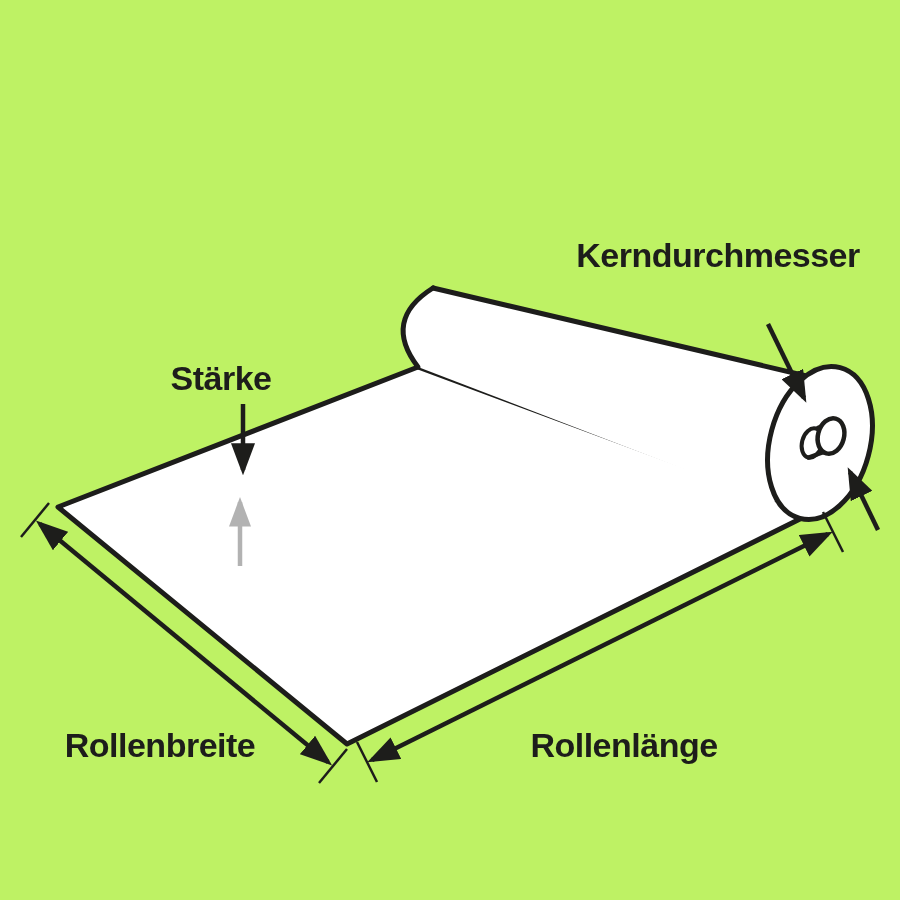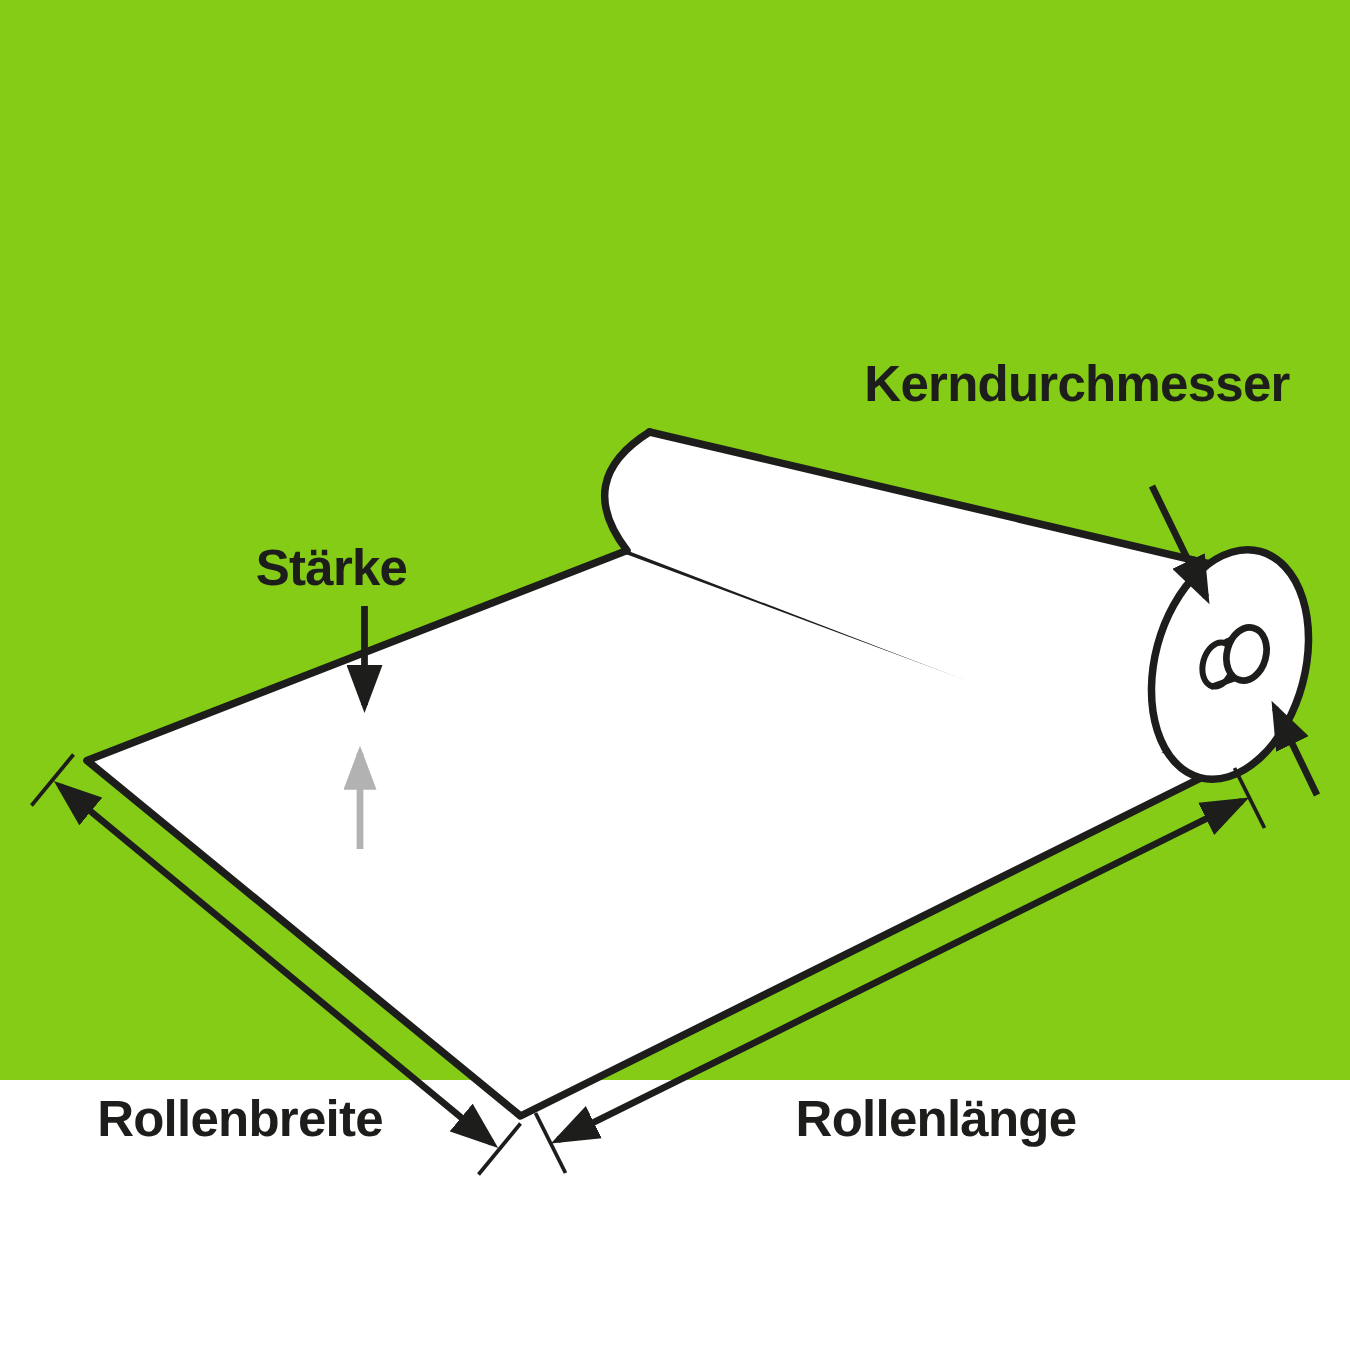--- a/index.html
+++ b/index.html
@@ -6,22 +6,22 @@
     margin: 0;
     padding: 0;
     width: 900px;
     height: 900px;
     background: #ffffff;
     overflow: hidden;
   }
   .stage {
     position: relative;
     width: 900px;
-    height: 720px;
-    background: #84cc16;
+    height: 900px;
+    background: #bef264;
   }
   svg { display: block; }
   .lbl {
     font-family: "Liberation Sans", "DejaVu Sans", sans-serif;
     font-weight: 700;
     font-size: 34px;
     letter-spacing: -0.5px;
   }
   .outline { fill: #ffffff; }
   .noline   { stroke: none; }

